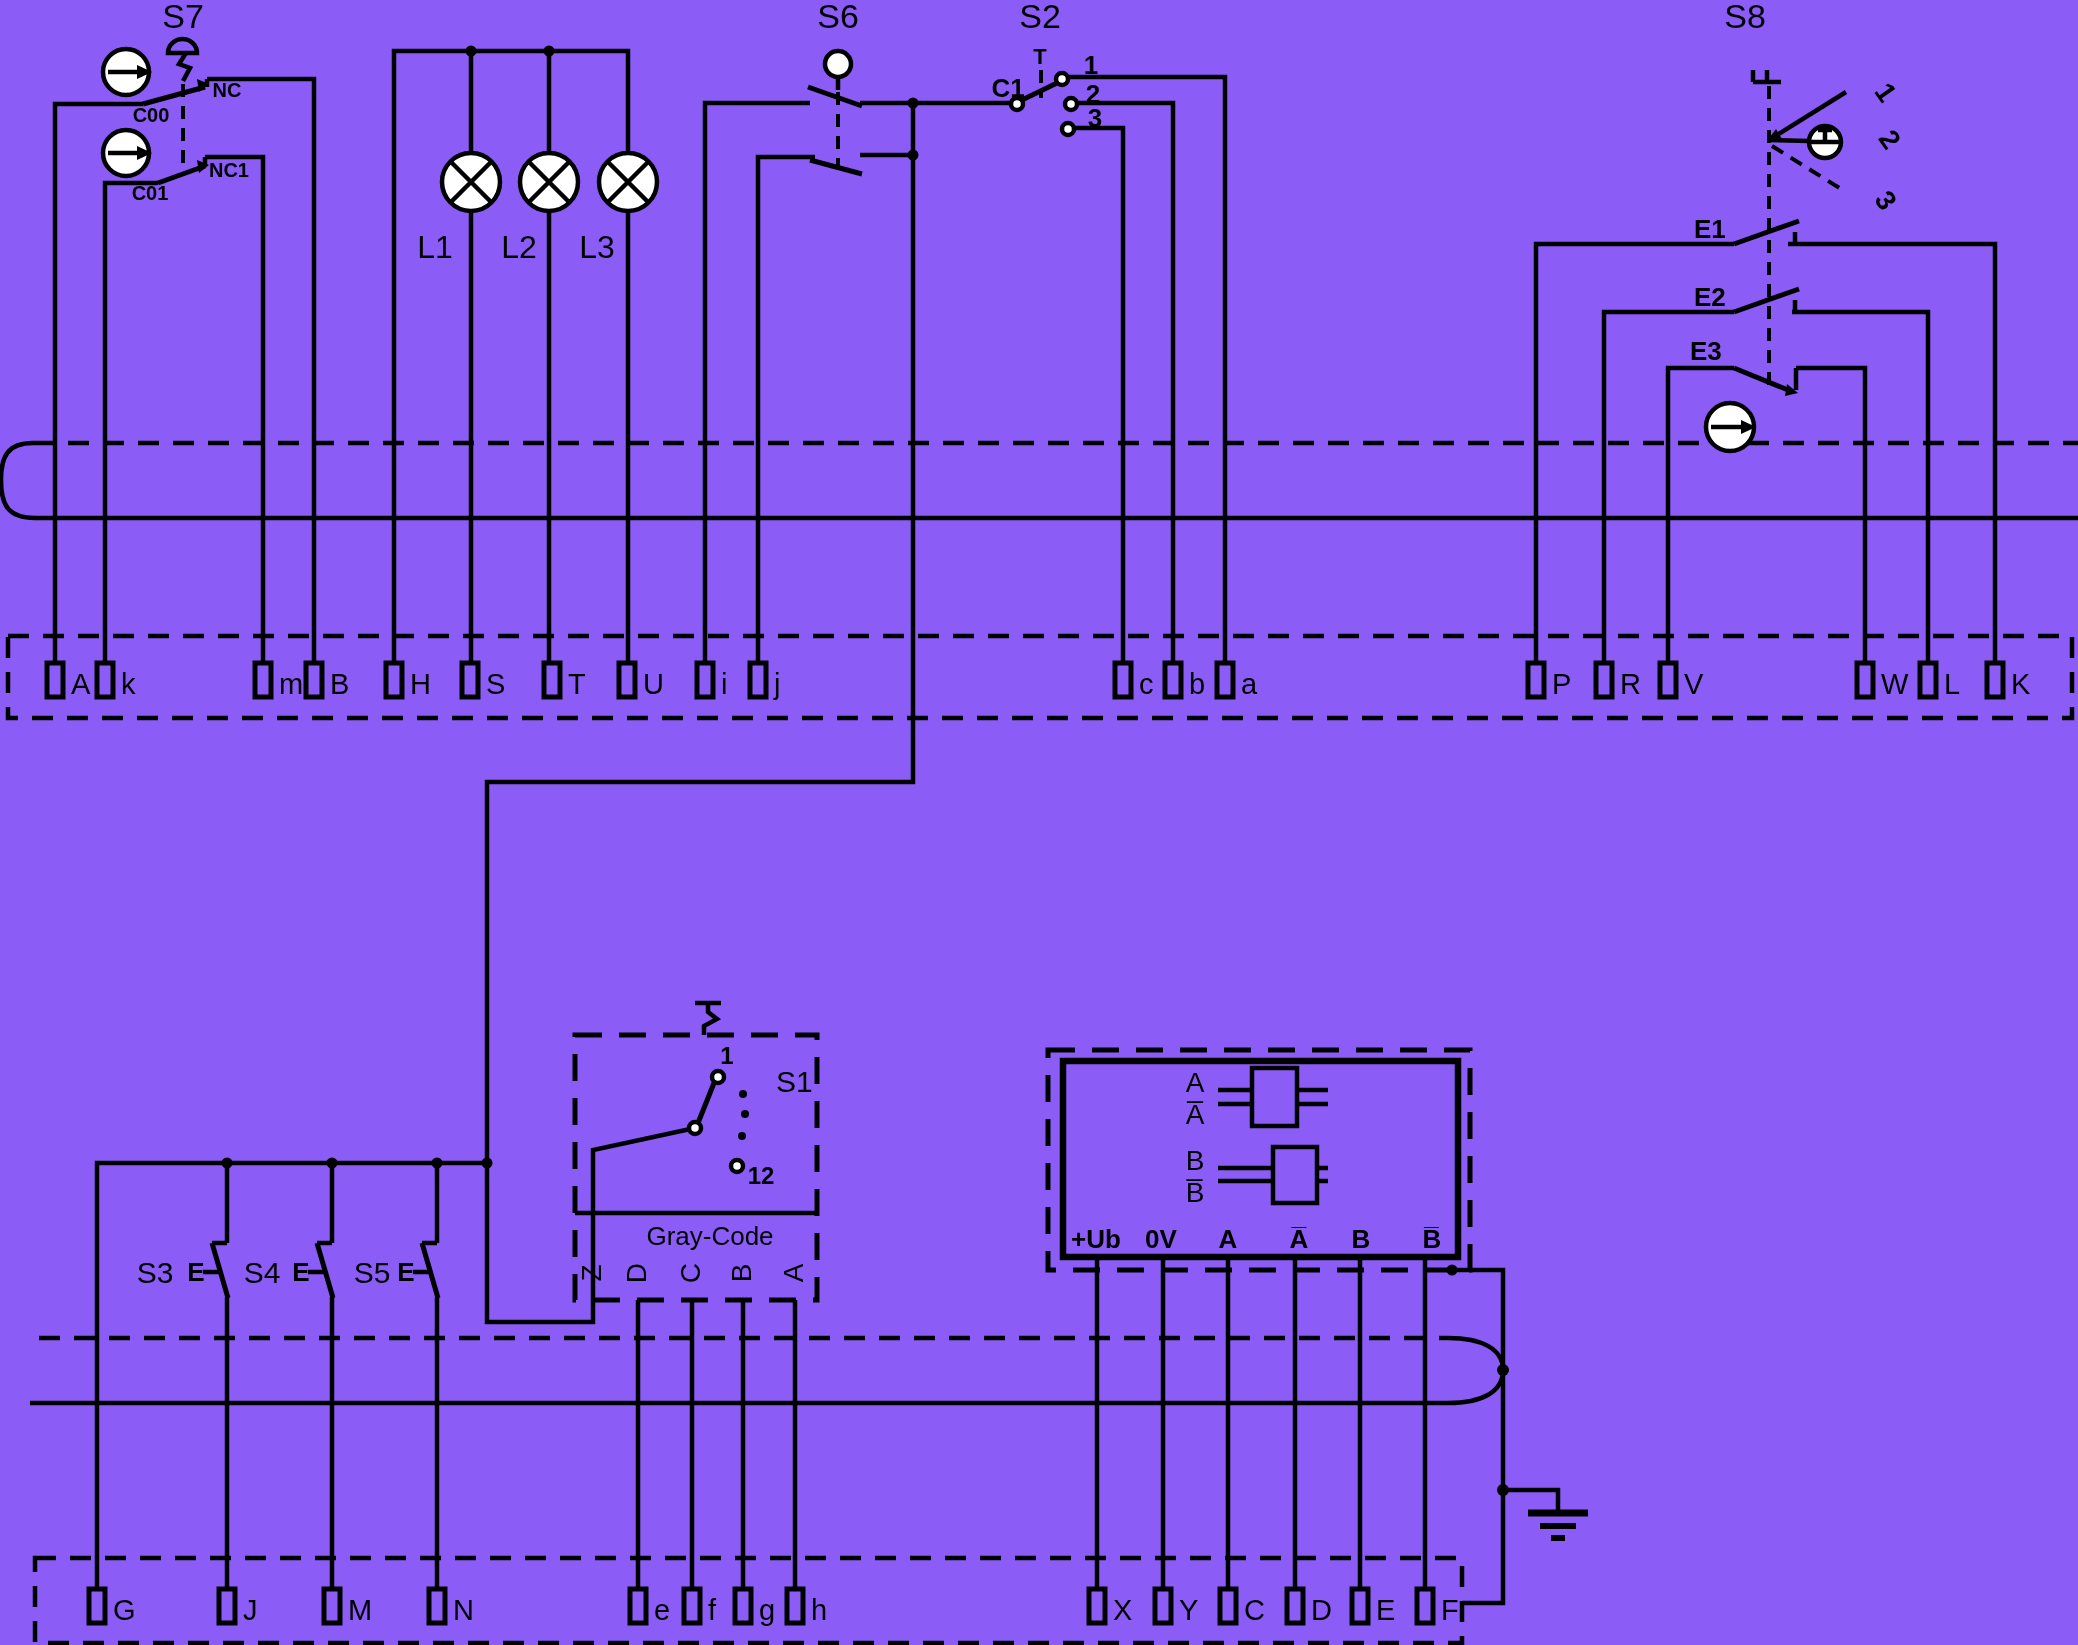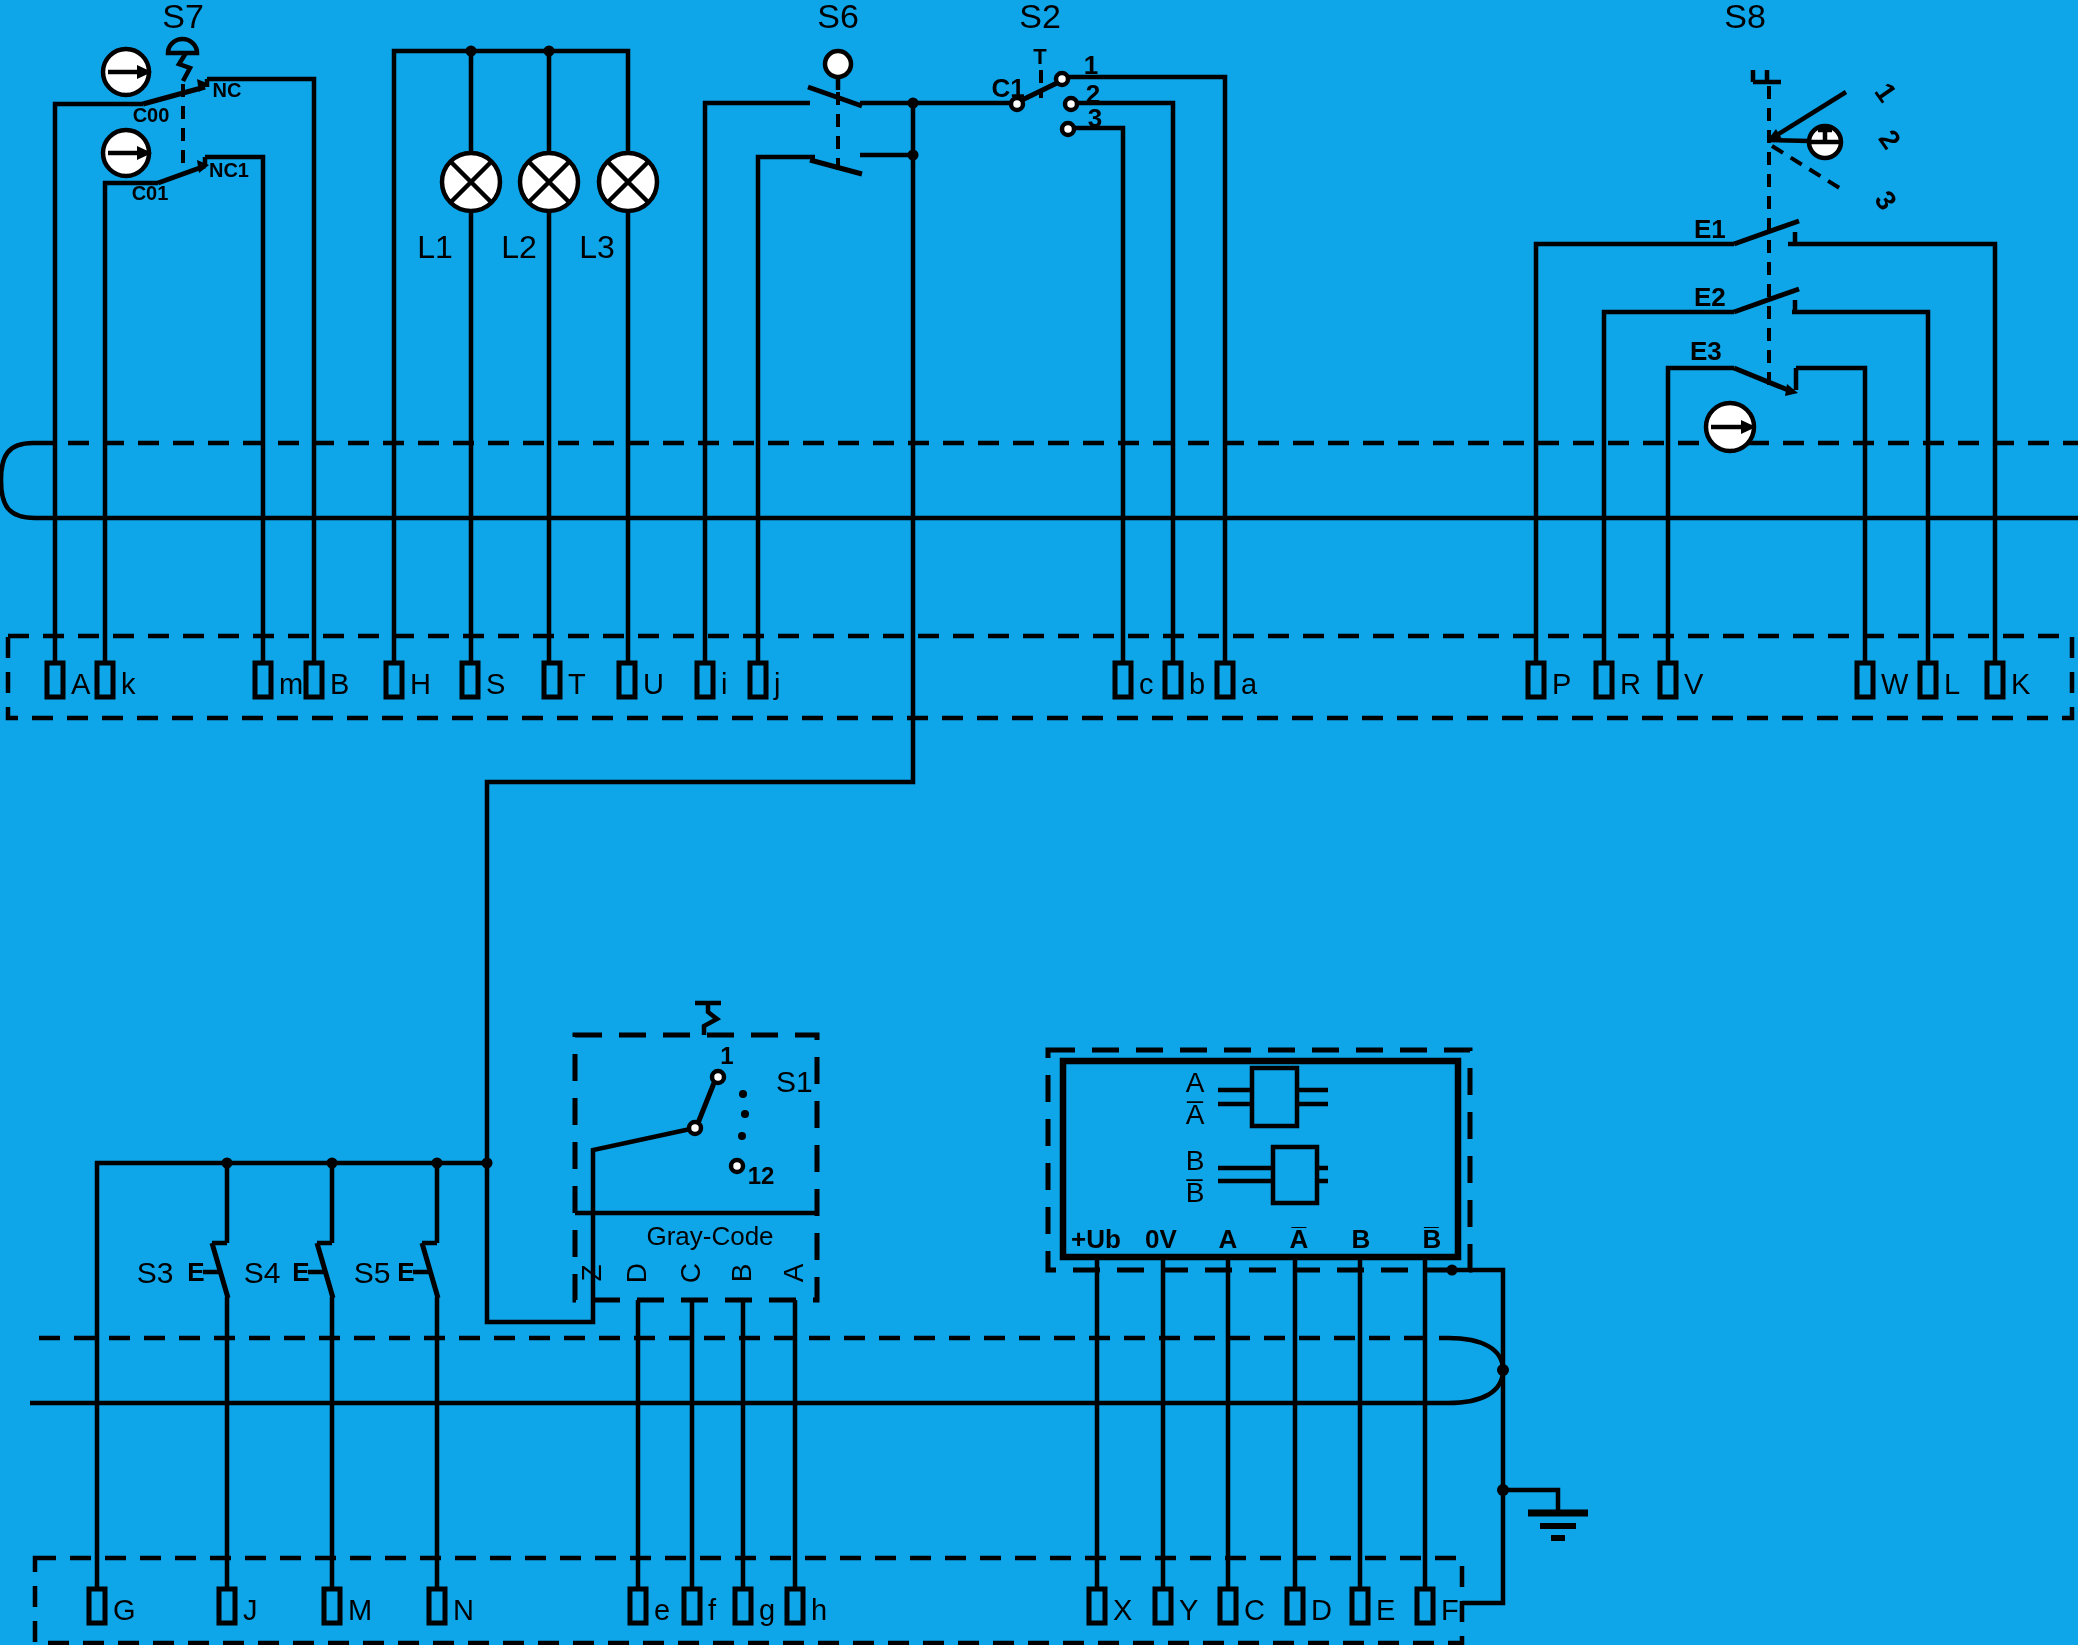--- a/index.html
+++ b/index.html
@@ -1,16 +1,16 @@
 <!DOCTYPE html>
 <html><head>
 <meta charset="utf-8">
 <style>
   html,body{margin:0;padding:0;background:#fff;}
-  .page{width:2078px;height:1645px;background:#0ea5e9;position:relative;font-family:"Liberation Sans",sans-serif;}
+  .page{width:2078px;height:1645px;background:#8b5cf6;position:relative;font-family:"Liberation Sans",sans-serif;}
   svg{display:block;}
   svg text{fill:#000;font-family:"Liberation Sans",sans-serif;}
   .lbl{font-size:34px;}
   .lamp{font-size:32px;}
   .term{font-size:29px;}
   .mid{font-size:30px;}
   .sm{font-size:26px;}
   .b20{font-weight:bold;font-size:20px;}
   .b22{font-weight:bold;font-size:22px;}
   .b24{font-weight:bold;font-size:24px;}

